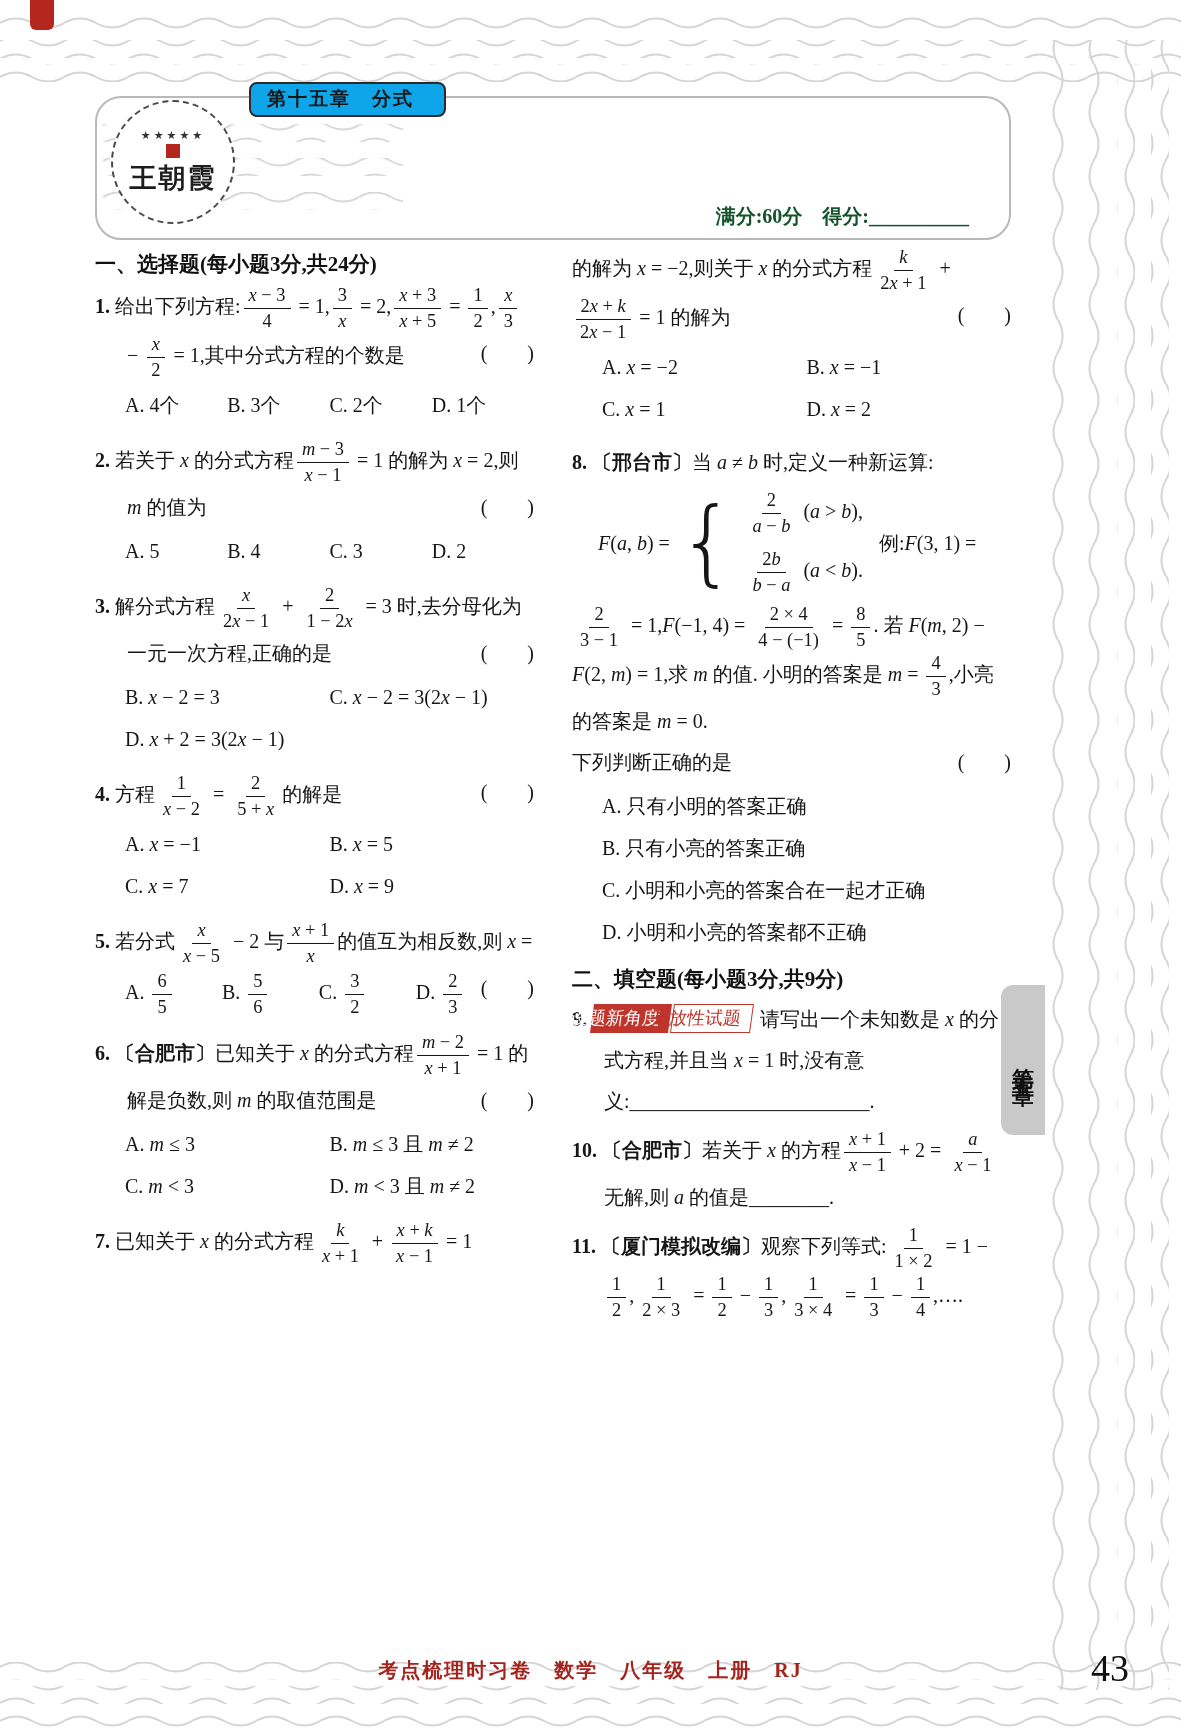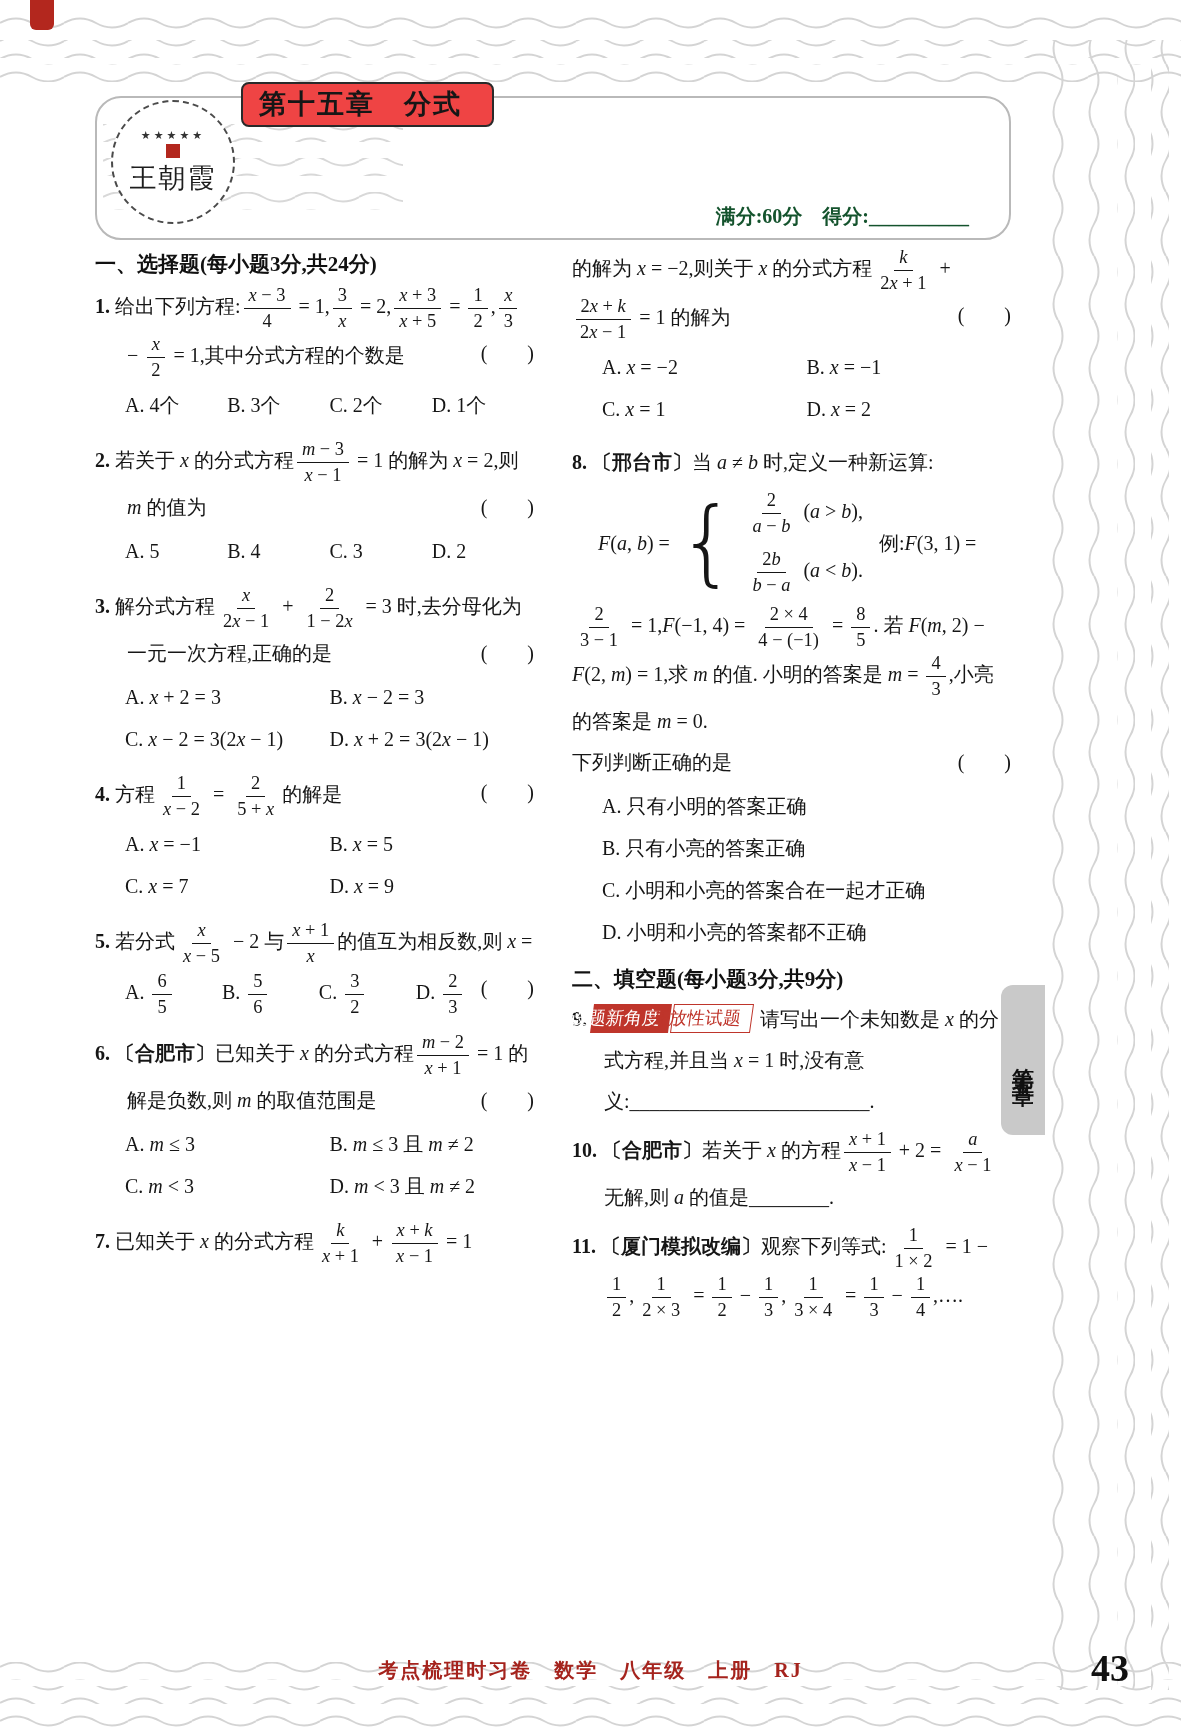--- a/index.html
+++ b/index.html
@@ -11,22 +11,22 @@
   .waves-right{top:0;right:0;}
   .corner-mark{position:absolute;left:30px;top:0;width:24px;height:30px;background:#b3271e;border-radius:0 0 6px 6px;z-index:2;}
   .content{position:absolute;left:95px;top:78px;width:916px;z-index:1;}
 
   
   .hdr{position:relative;height:140px;border:2px solid #b9b9b9;border-radius:26px;margin-top:18px;background:#fff;}
   .logo-waves{position:absolute;left:6px;top:18px;z-index:0;}
   .logo{position:absolute;left:14px;top:2px;width:120px;height:120px;border:2px dashed #4a4a4a;border-radius:50%;background:#fff;display:flex;flex-direction:column;align-items:center;justify-content:center;z-index:2;}
   .logo-stars{font-size:11px;letter-spacing:3px;color:#333;}
   .logo-seal{width:14px;height:14px;background:#b3271e;margin:2px 0;}
-  .logo-name{font-size:27px;font-weight:400;color:#1d1d1d;letter-spacing:2px;}
-  .chapter-tab{position:absolute;left:144px;top:-16px;background:#ef4444;border:2px solid #2a2a2a;border-radius:8px;padding:2px 30px 3px 16px;font-size:27px;font-weight:700;letter-spacing:2px;z-index:3;}
+  .logo-name{font-size:27px;font-weight:700;color:#1d1d1d;letter-spacing:2px;}
+  .chapter-tab{position:absolute;left:152px;top:-16px;background:#0ea5e9;border:2px solid #2a2a2a;border-radius:8px;padding:2px 30px 3px 16px;font-size:19px;font-weight:700;letter-spacing:2px;z-index:3;}
   .title-row{text-align:center;padding-top:34px;font-size:37px;font-weight:900;color:#8a1e1e;letter-spacing:3px;white-space:nowrap;}
   .title-badge{display:inline-block;width:36px;height:36px;border-radius:50%;background:#8a1e1e;color:#fff;font-size:25px;line-height:36px;text-align:center;vertical-align:4px;margin:0 8px;letter-spacing:0;}
   .score-line{position:absolute;right:40px;bottom:8px;color:#14532d;font-size:20px;font-weight:700;}
 
   
   .ednote{margin:16px 2px 10px;font-size:20px;line-height:1.75;}
   .ednote b{font-weight:900;}
 
   
   .cols{display:flex;gap:38px;align-items:flex-start;}
@@ -53,21 +53,21 @@
   .case-col{display:flex;flex-direction:column;gap:10px;}
   .case-note{margin-left:8px;text-align:center;}
 
   
   .badge{display:inline-block;font-size:18px;line-height:1.5;vertical-align:2px;transform:skewX(-8deg);margin-right:2px;}
   .badge-solid{background:#bf352b;color:#fff;padding:1px 10px;}
   .badge-outline{border:1.5px solid #bf352b;color:#bf352b;background:#fff;padding:0 10px;margin-right:8px;}
 
   
   .footer-line{position:absolute;left:0;width:100%;bottom:46px;text-align:center;color:#a5231d;font-size:20px;font-weight:700;letter-spacing:2px;z-index:1;}
-  .page-num{position:absolute;right:52px;bottom:40px;font-size:38px;font-weight:700;color:#111;z-index:2;}
+  .page-num{position:absolute;right:52px;bottom:40px;font-size:38px;font-weight:400;color:#111;z-index:2;}
   .side-tab{position:absolute;right:136px;top:985px;width:44px;height:150px;background:#c9c9c9;border-radius:12px 0 0 12px;display:flex;align-items:center;justify-content:center;writing-mode:vertical-rl;font-size:22px;font-weight:900;color:#111;letter-spacing:5px;z-index:2;}
 </style>
 </head>
 <body>
 
 <div class="page">
 
   <svg class="deco waves-top" width="1181" height="84">
     <defs>
       <pattern id="wavh" width="64" height="18" patternUnits="userSpaceOnUse">
@@ -175,21 +175,20 @@
 
         <div>
           <p class="stem"><b>3.</b> 解分式方程<span class="frac">
                 <span class="fn"><i>x</i></span>
                 <span class="fd">2<i>x</i> − 1</span>
               </span> + <span class="frac">
                 <span class="fn">2</span>
                 <span class="fd">1 − 2<i>x</i></span>
               </span> = 3 时,去分母化为一元一次方程,正确的是<span class="ansp">(　　)</span></p>
           <div class="opts cols2">
-            <span>A. <i>x</i> + 2 = 3</span>
             <span>B. <i>x</i> − 2 = 3</span>
             <span>C. <i>x</i> − 2 = 3(2<i>x</i> − 1)</span>
             <span>D. <i>x</i> + 2 = 3(2<i>x</i> − 1)</span>
           </div>
         </div>
 
         <div>
           <p class="stem"><b>4.</b> 方程<span class="frac">
                 <span class="fn">1</span>
                 <span class="fd"><i>x</i> − 2</span>

